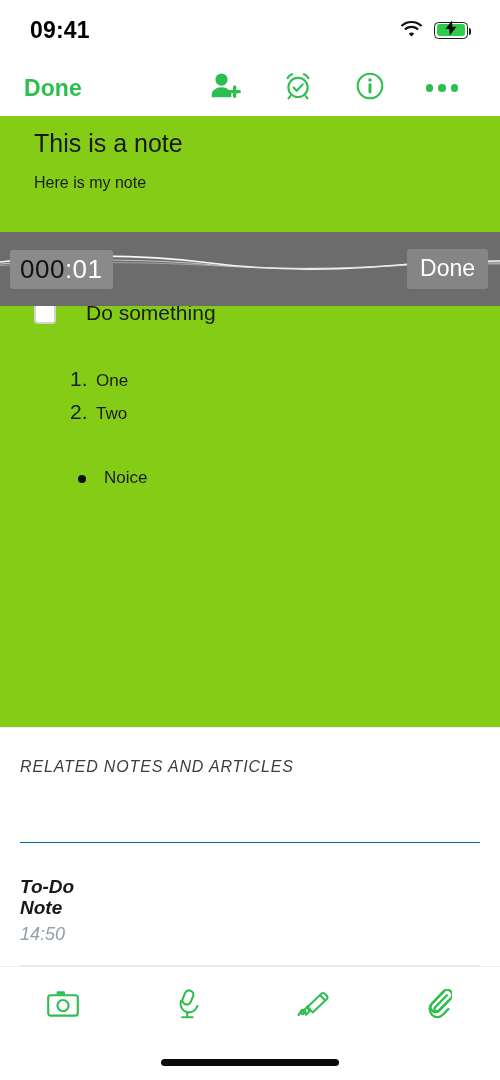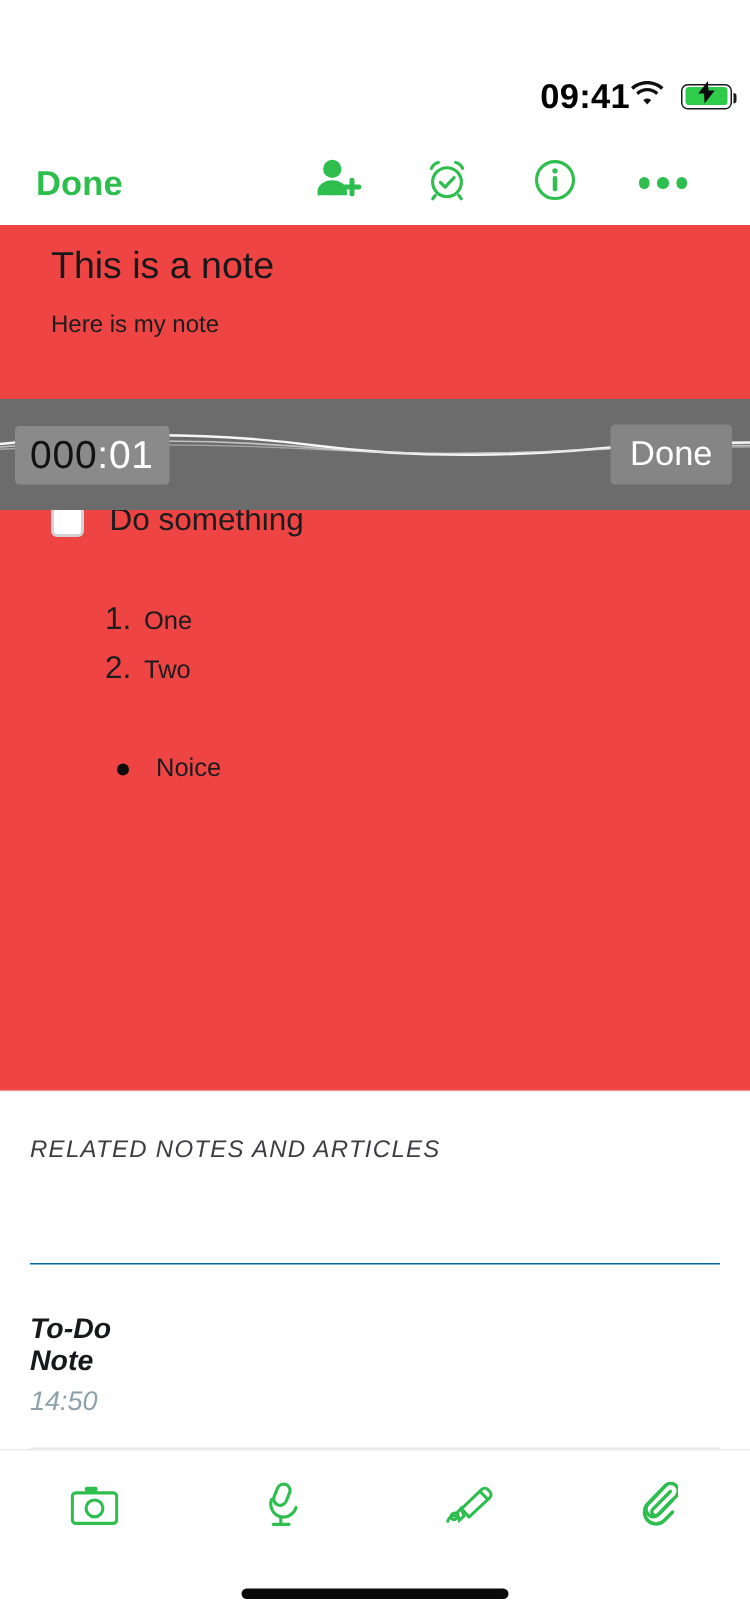--- a/index.html
+++ b/index.html
@@ -14,24 +14,23 @@
     position: relative;
     width: 500px; height: 1080px;
     background: #ffffff;
     display: flex; flex-direction: column;
   }
 
   
   .statusbar {
     height: 60px; flex: 0 0 60px;
     display: flex; align-items: center;
-    justify-content: flex-end;
-    padding: 0 12px 0 30px;
-    background: #ffffff;
-    margin-top: 34px;
+    justify-content: space-between;
+    padding: 0 32px 0 30px;
+    background: #ffffff;
   }
   .status-time {
     font-size: 23px; font-weight: bold;
     color: #000; letter-spacing: 0.2px;
   }
   .status-right { display: flex; align-items: center; gap: 11px; }
   .wifi-icon { display: block; }
   .battery {
     position: relative;
     width: 34px; height: 17px;
@@ -86,21 +85,21 @@
   .dots i {
     width: 7.5px; height: 7.5px; border-radius: 50%;
     background: #2dbe4e; display: block;
   }
 
   
   .note-scroll {
     position: relative;
     flex: 1 1 auto;
     overflow: hidden;
-    background: #ef4444;
+    background: #84cc16;
   }
   .note-body {
     padding: 0 34px;
     padding-top: 10px;
   }
   .note-title {
     font-size: 25px; color: #17181a;
     line-height: 34px;
     margin-bottom: 8px;
     white-space: nowrap;
@@ -109,21 +108,21 @@
     font-size: 16px; color: #1b1c1e;
     line-height: 30px;
     margin-bottom: 4px;
   }
   .para.spaced { margin-top: 30px; }
   .para b { font-weight: bold; }
 
   .todo-list { margin-top: 36px; }
   .todo-row {
     display: flex; align-items: center;
-    gap: 17px; height: 37px;
+    gap: 30px; height: 37px;
     cursor: pointer;
   }
   .checkbox {
     width: 22px; height: 22px; flex: 0 0 22px;
     border: 2px solid #d2d2d4;
     border-radius: 4px;
     background: #fff;
   }
   .todo-label { font-size: 21px; color: #1b1c1e; }
 

